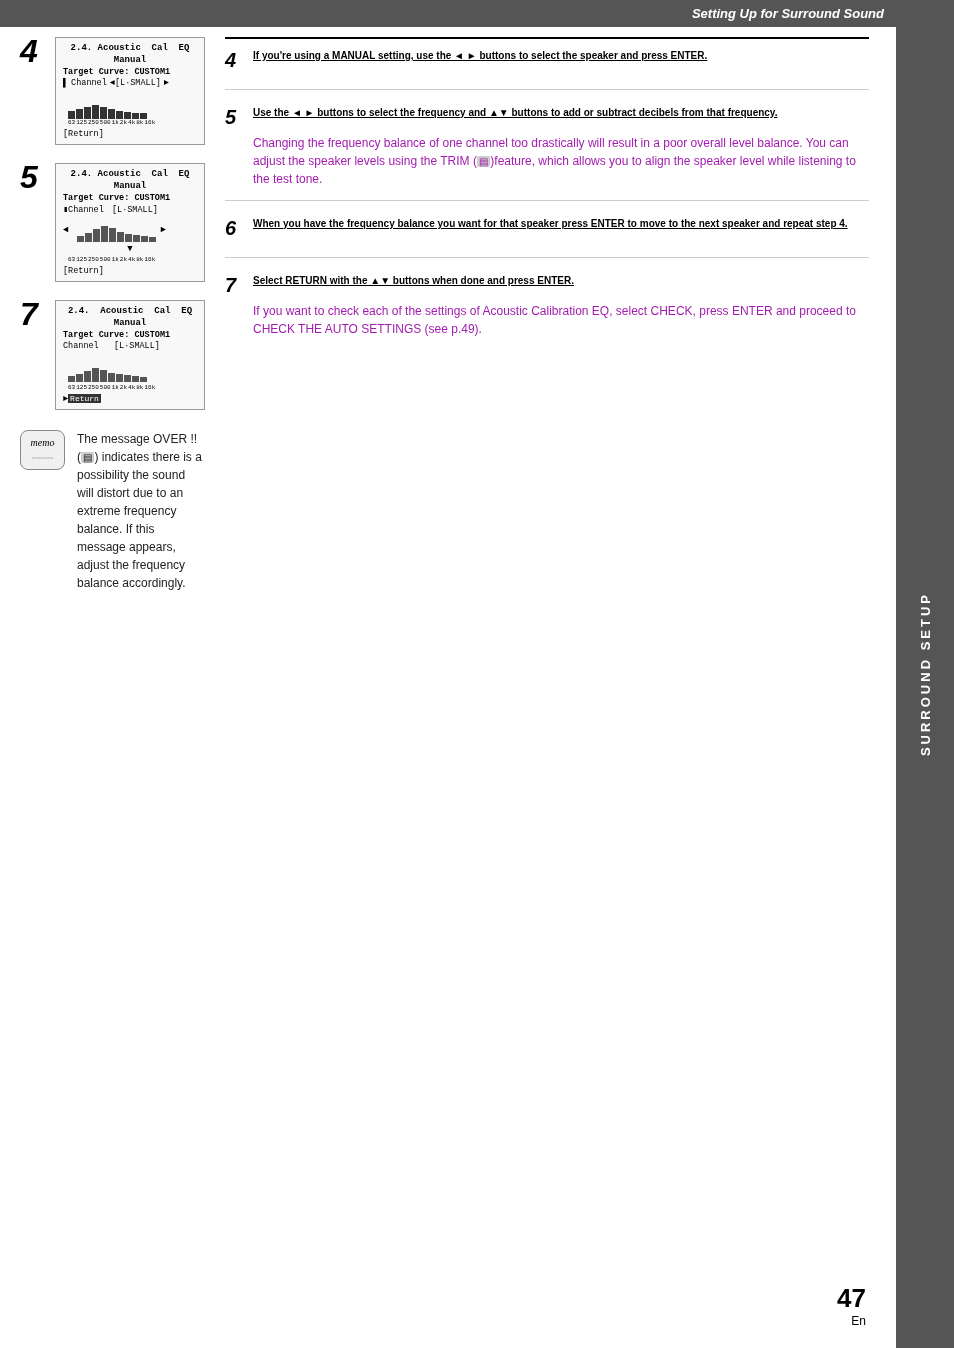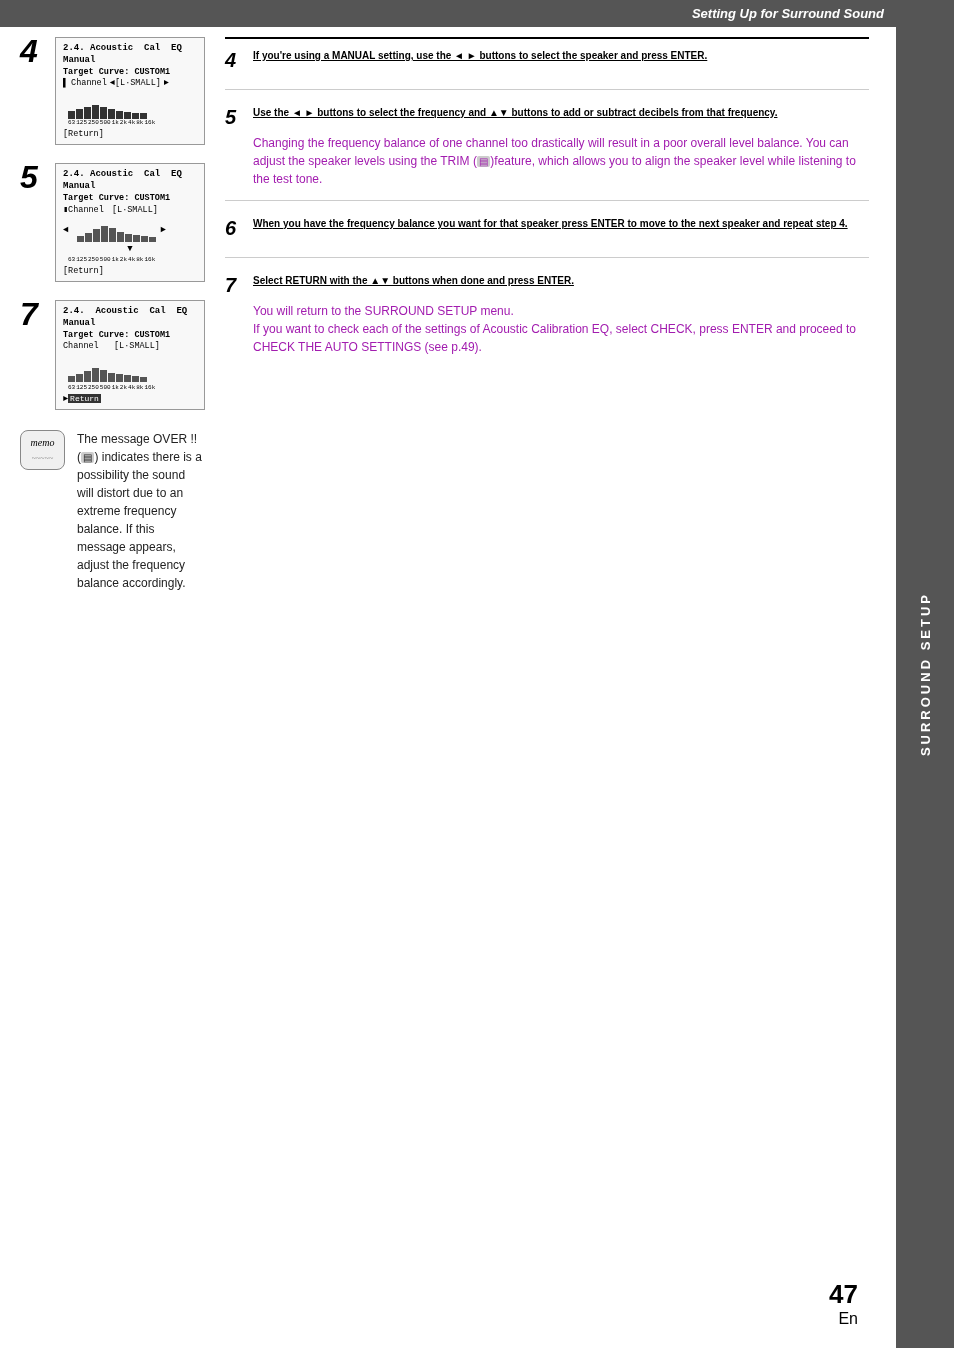--- a/index.html
+++ b/index.html
@@ -87,21 +87,21 @@
       border: 1px solid #999;
       background: #f8f8f8;
       padding: 5px 7px;
       font-size: 9.5px;
       width: 150px;
       font-family: 'Courier New', monospace;
     }
     .screen-box .title-row {
       font-weight: bold;
       font-size: 9px;
-      text-align: left;
+      text-align: center;
       margin-bottom: 2px;
     }
     .screen-box .target-row {
       font-size: 8.5px;
       margin-bottom: 1px;
       font-weight: bold;
     }
     .screen-box .channel-row {
       font-size: 8.5px;
       display: flex;
@@ -187,31 +187,31 @@
     .memo-text {
       font-size: 12px;
       line-height: 1.5;
       color: #222;
     }
 
     
     .page-footer {
       position: absolute;
       bottom: 20px;
-      right: 96px;
+      right: 88px;
       display: flex;
       flex-direction: column;
       align-items: flex-end;
     }
     .page-number {
       font-size: 26px;
       font-weight: bold;
     }
     .page-en {
-      font-size: 16px;
+      font-size: 12px;
       margin-left: 12px;
     }
 
     
     .highlight-box {
       background: #333;
       color: #fff;
       padding: 0 2px;
       font-size: 8px;
     }
@@ -402,21 +402,20 @@
         <span class="step-title">When you have the frequency balance you want for that speaker press ENTER to move to the next speaker and repeat step 4.</span>
       </div>
     </div>
 
     <div class="step-item">
       <div class="step-heading">
         <span class="step-num">7</span>
         <span class="step-title">Select RETURN with the ▲▼ buttons when done and press ENTER.</span>
       </div>
       <div class="step-item-inner">
-        <p class="step-body">You will return to the SURROUND SETUP menu.</p>
         <p class="step-body">If you want to check each of the settings of Acoustic Calibration EQ, select CHECK, press ENTER and proceed to CHECK THE AUTO SETTINGS (see p.49).</p>
       </div>
     </div>
 
   </div>
 
 </div>
 
 <div class="page-footer">
   <span class="page-number">47</span>

